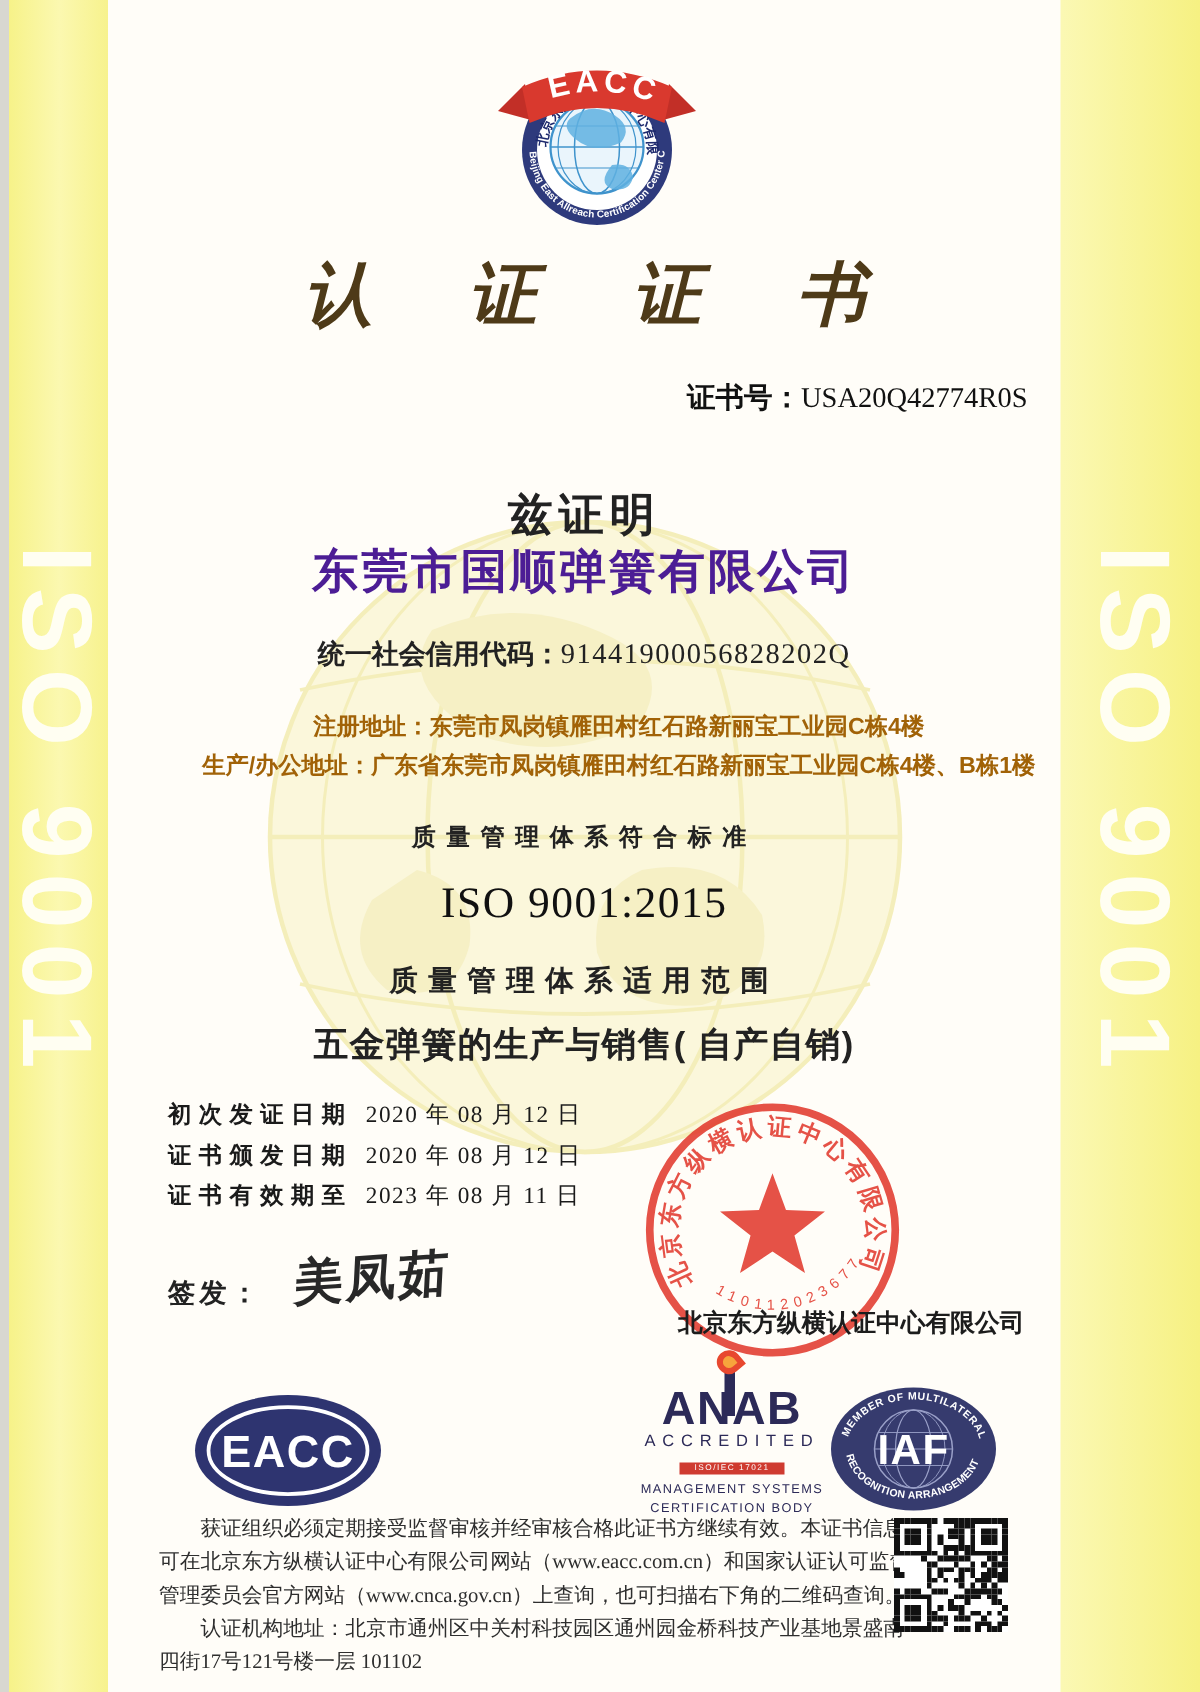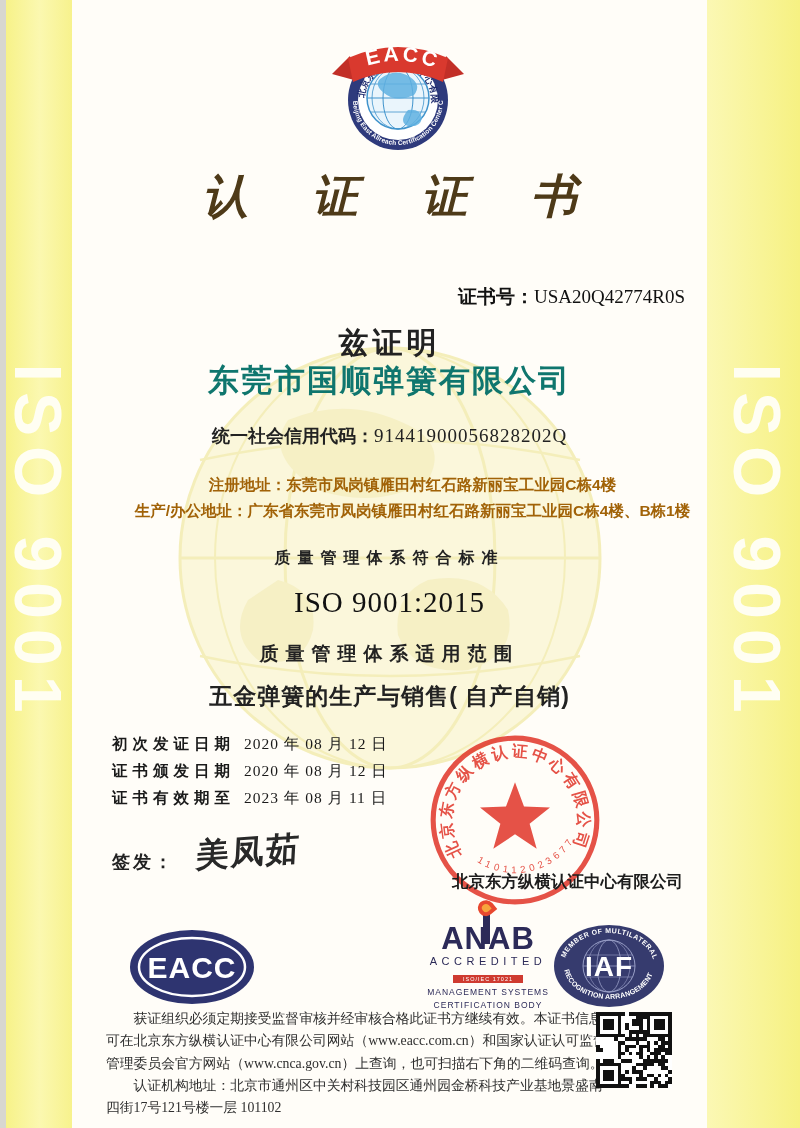--- a/index.html
+++ b/index.html
@@ -16,24 +16,24 @@
             font-family:"Liberation Sans","DejaVu Sans",sans-serif;font-weight:bold;font-size:66px;
             letter-spacing:10px;color:#fffef2;transform:rotate(90deg);}
   .iso-vert.left{left:-242px;top:505px;}
   .iso-vert.right{left:477px;top:505px;}
 
   
   .center-col{position:absolute;left:72px;width:635px;text-align:center;}
   .hei{font-family:"Liberation Sans","DejaVu Sans",sans-serif;}
 
   .title{top:166px;font-size:46px;font-weight:bold;color:#4e3a18;letter-spacing:26px;text-indent:26px;font-style:italic;}
-  .certno{top:252px;text-align:right;padding-right:22px;box-sizing:border-box;font-size:19px;color:#111;margin-top:32px;}
+  .certno{top:252px;text-align:right;padding-right:22px;box-sizing:border-box;font-size:19px;color:#111;}
   .certno .lbl{font-weight:bold;}
   .attest{top:323px;font-size:30px;font-weight:bold;letter-spacing:4px;}
-  .company{top:360px;font-size:31px;font-weight:bold;letter-spacing:2px;color:#0f766e;}
+  .company{top:360px;font-size:31px;font-weight:bold;letter-spacing:2px;color:#4c1d95;}
   .credit{top:424px;font-size:18px;}
   .credit .lbl{font-weight:bold;font-family:"Liberation Sans","DejaVu Sans",sans-serif;}
   .credit .val{font-size:19px;letter-spacing:1px;}
 
   .addr-block{left:130px;top:472px;width:565px;text-align:center;font-size:15.5px;line-height:26px;
               font-weight:bold;font-family:"Liberation Sans","DejaVu Sans",sans-serif;color:#a16207;}
   .std-head{top:548px;font-size:16px;font-weight:bold;letter-spacing:7px;}
   .std-val{top:586px;font-size:29px;letter-spacing:1px;color:#111;}
   .scope-head{top:641px;font-size:19px;font-weight:bold;letter-spacing:7px;}
   .scope-val{top:681px;font-size:23px;font-weight:bold;letter-spacing:1px;}

